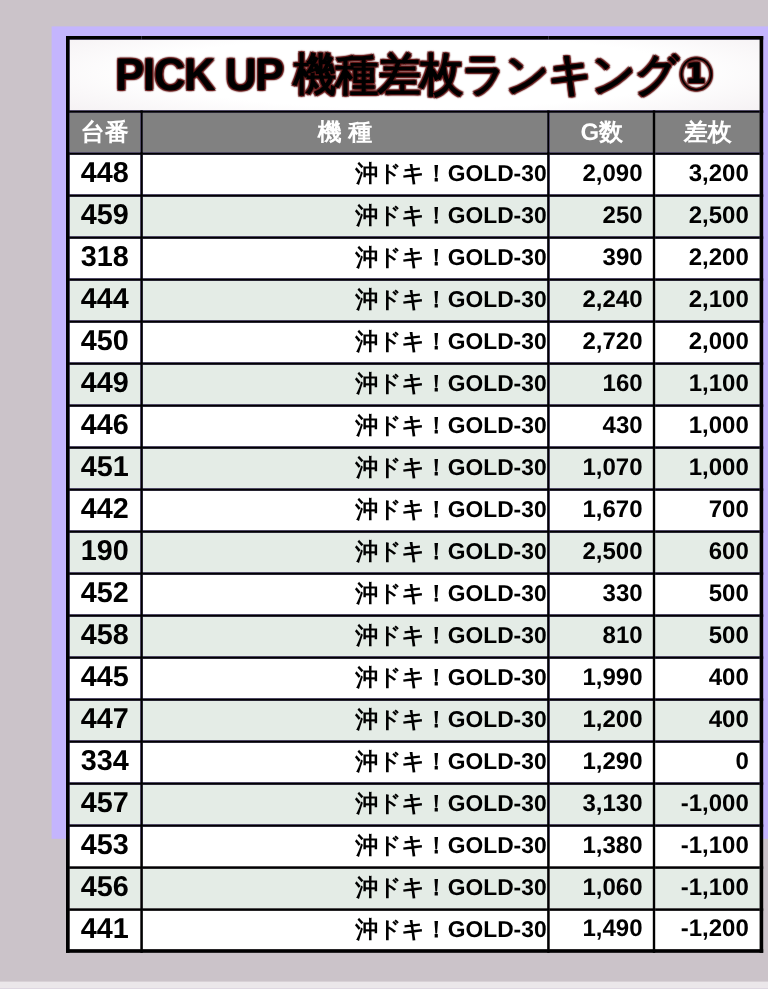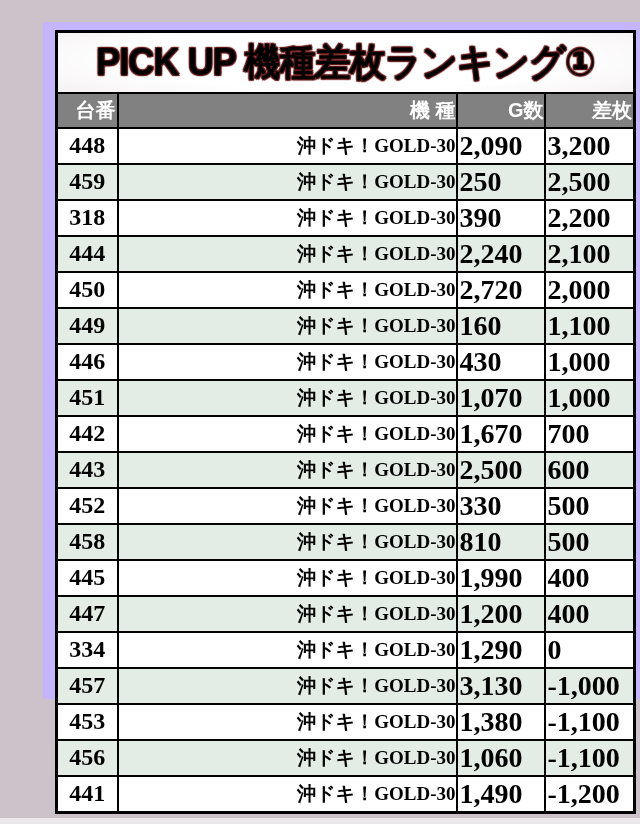--- a/index.html
+++ b/index.html
@@ -65,48 +65,48 @@
       1px -1px 1px #641717,
      -1px 1px 1px #641717,
       0 0 2px #641717;
   }
   tr.head-row th {
     height: 35px;
     background: #818181;
     color: #ffffff;
     font-size: 20px;
     font-weight: bold;
-    text-align: right;
+    text-align: center;
     vertical-align: middle;
   }
   tbody tr {
     height: 35px;
     background: #ffffff;
-    font-family: Liberation Serif, serif;
   }
   tbody tr:nth-child(even) {
     background: #e4ece6;
   }
   tbody td {
     font-weight: bold;
     color: #000000;
     vertical-align: middle;
   }
   td.c-dai {
     text-align: center;
     font-size: 24px;
   }
   td.c-kishu {
     text-align: right;
     padding-left: 10px;
     font-size: 19px;
   }
   td.c-g, td.c-sa {
+    text-align: right;
     padding-right: 9px;
-    font-size: 28px;
+    font-size: 20px;
   }
 </style>
 </head>
 <body>
 
 <div class="card">
   <table class="ranking">
     <colgroup>
       <col style="width:61px">
       <col>
@@ -175,21 +175,21 @@
           <td class="c-g">1,070</td>
           <td class="c-sa">1,000</td>
         </tr>
         <tr>
           <td class="c-dai">442</td>
           <td class="c-kishu">沖ドキ！GOLD-30</td>
           <td class="c-g">1,670</td>
           <td class="c-sa">700</td>
         </tr>
         <tr>
-          <td class="c-dai">443</td>
+          <td class="c-dai">190</td>
           <td class="c-kishu">沖ドキ！GOLD-30</td>
           <td class="c-g">2,500</td>
           <td class="c-sa">600</td>
         </tr>
         <tr>
           <td class="c-dai">452</td>
           <td class="c-kishu">沖ドキ！GOLD-30</td>
           <td class="c-g">330</td>
           <td class="c-sa">500</td>
         </tr>

